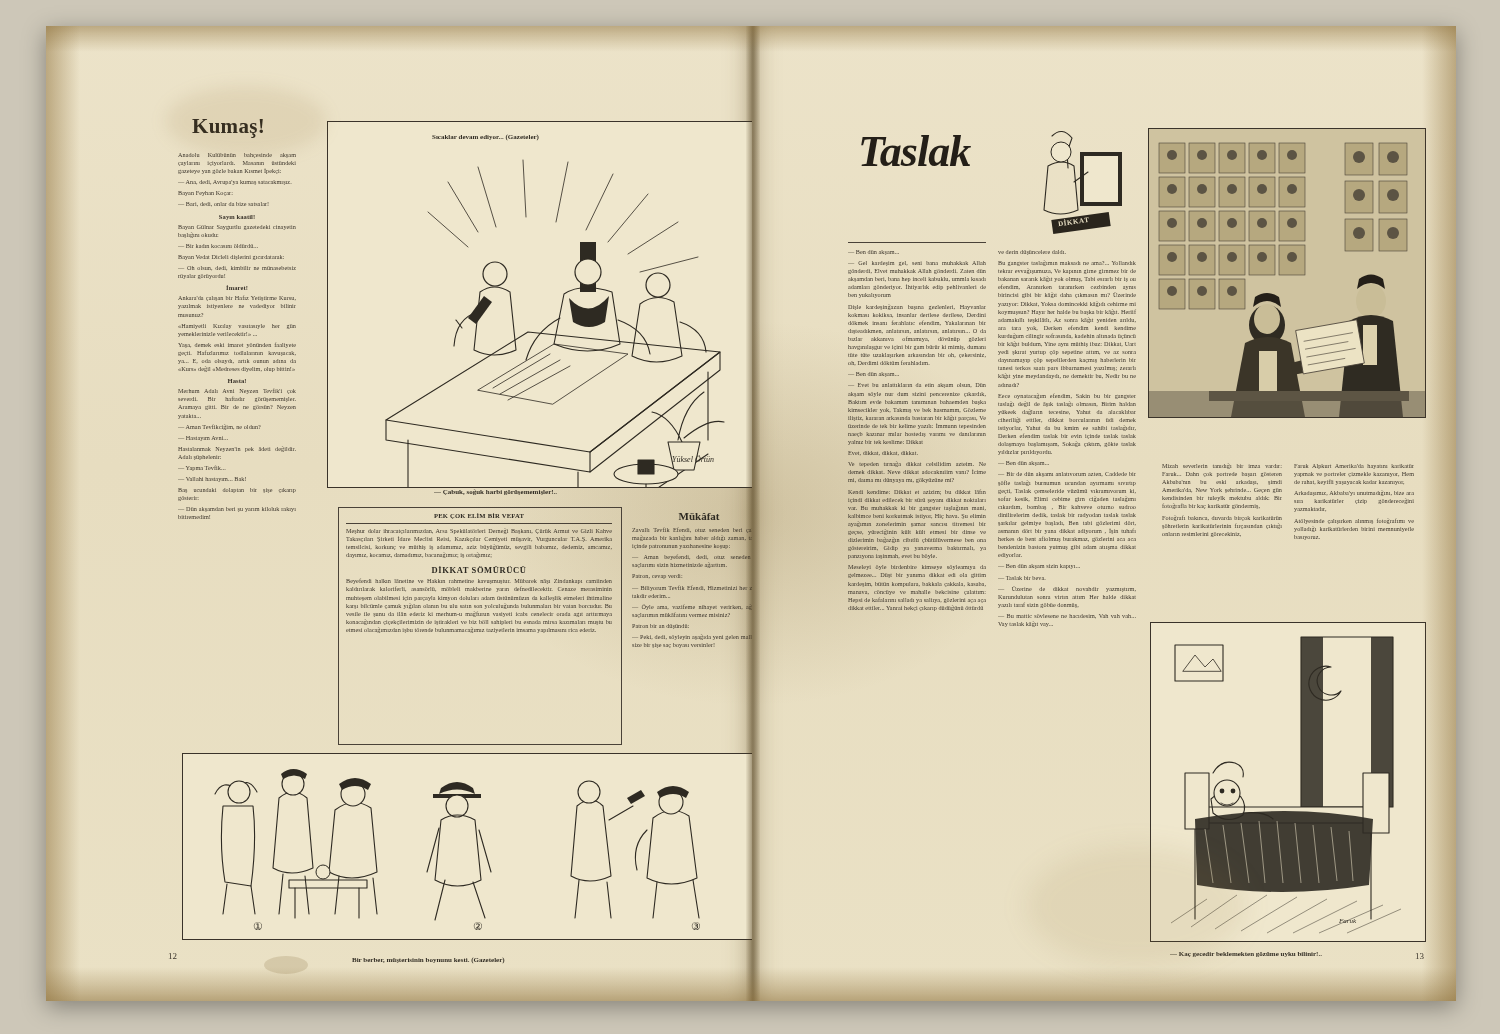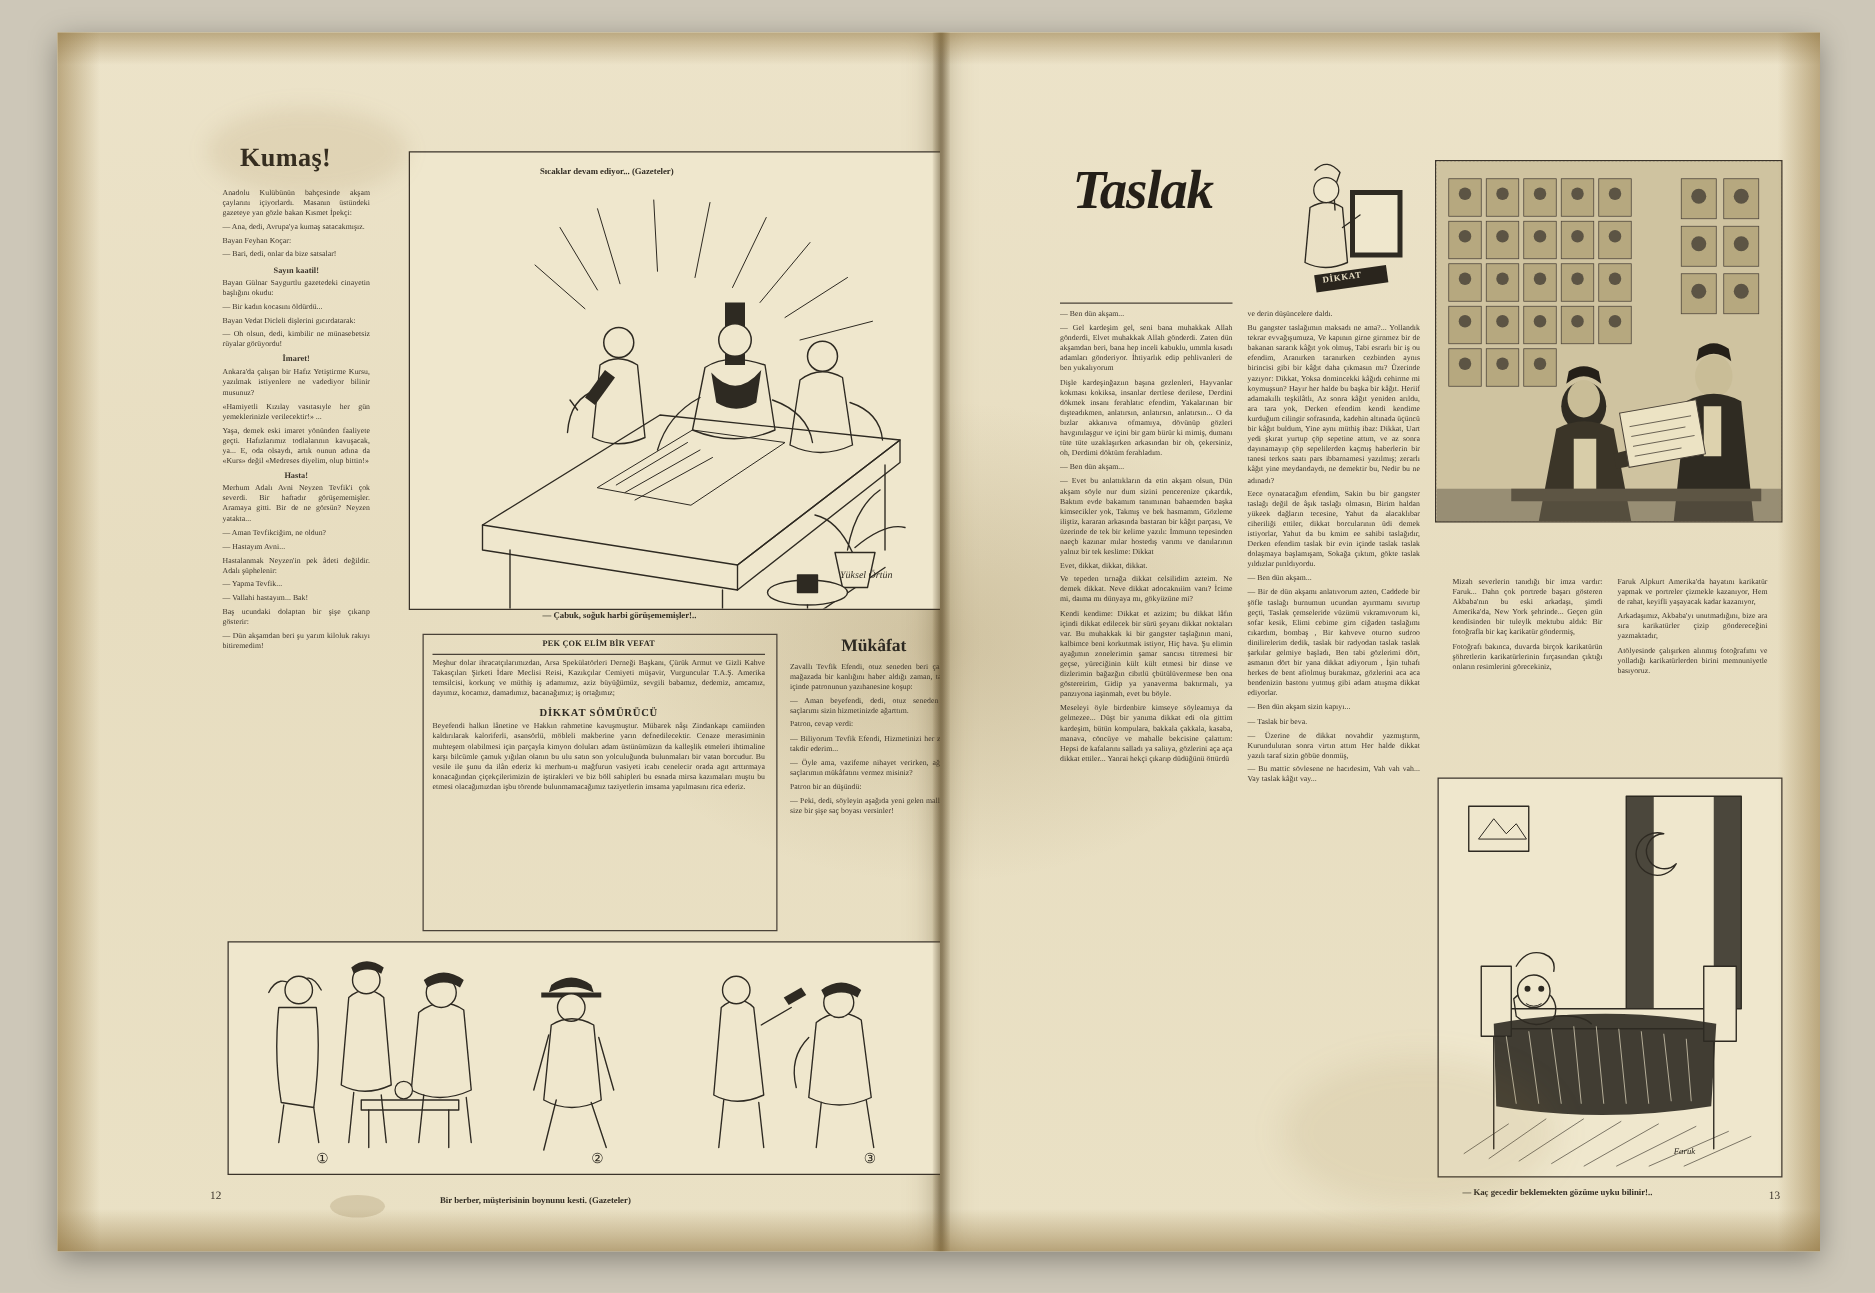--- a/index.html
+++ b/index.html
@@ -212,21 +212,21 @@
         <div class="body-text" style="margin-top:8px;width:266px;column-count:1;">
           <p>Meşhur dolar ihracatçılarımızdan, Arsa Spekülatörleri Derneği Başkanı, Çürük Armut ve Gizli Kahve Takasçıları Şirketi İdare Meclisi Reisi, Kazıkçılar Cemiyeti müşavir, Vurguncular T.A.Ş. Amerika temsilcisi, korkunç ve müthiş iş adamımız, aziz büyüğümüz, sevgili babamız, dedemiz, amcamız, dayımız, kocamız, damadımız, bacanağımız; iş ortağımız;</p>
         </div>
         <div class="center bold" style="font-size:8.5px;margin:3px 0 2px;letter-spacing:.6px;">DİKKAT SÖMÜRÜCÜ</div>
         <div class="body-text" style="width:266px;">
           <p>Beyefendi halkın lânetine ve Hakkın rahmetine kavuşmuştur. Mübarek nâşı Zindankapı camiinden kaldırılarak kaloriferli, asansörlü, möbleli makberine yarın defnedilecektir. Cenaze merasiminin muhteşem olabilmesi için parçayla kimyon doluları adam üstünümüzın da kalleşlik etmeleri ihtimaline karşı bilcümle çamuk yığılan olanın bu ulu satın son yolculuğunda bulunmaları bir vatan borcudur. Bu vesile ile şunu da ilân ederiz ki merhum-u mağfurun vasiyeti icabı cenelecir orada agıt arttırmaya konacağından çiçekçilerimizin de iştirakleri ve biz böll sahipleri bu esnada mirsa kazımaları muştu bu etmesi olacağımızdan işbu törende bulunmamacağımız taziyetlerin imsama yapılmasını rica ederiz.</p>
         </div>
       </div>
 
       <div class="col" style="left:586px;top:484px;width:134px;">
-        <div class="center bold" style="font-size:14px;margin-bottom:4px;">Mükâfat</div>
+        <div class="center bold" style="font-size:11px;margin-bottom:4px;">Mükâfat</div>
         <div class="body-text">
           <p>Zavallı Tevfik Efendi, otuz seneden beri çalıştığı mağazada bir kanlığını haber aldığı zaman, tatlı ki içinde patronunun yazıhanesine koşup:</p>
           <p>— Aman beyefendi, dedi, otuz seneden beri saçlarımı sizin hizmetinizde ağarttım.</p>
           <p>Patron, cevap verdi:</p>
           <p>— Biliyorum Tevfik Efendi, Hizmetinizi her zaman takdir ederim...</p>
           <p>— Öyle ama, vazifeme nihayet verirken, ağarmış saçlarımın mükâfatını vermez misiniz?</p>
           <p>Patron bir an düşündü:</p>
           <p>— Peki, dedi, söyleyin aşağıda yeni gelen mallardan size bir şişe saç boyası versinler!</p>
         </div>
       </div>

